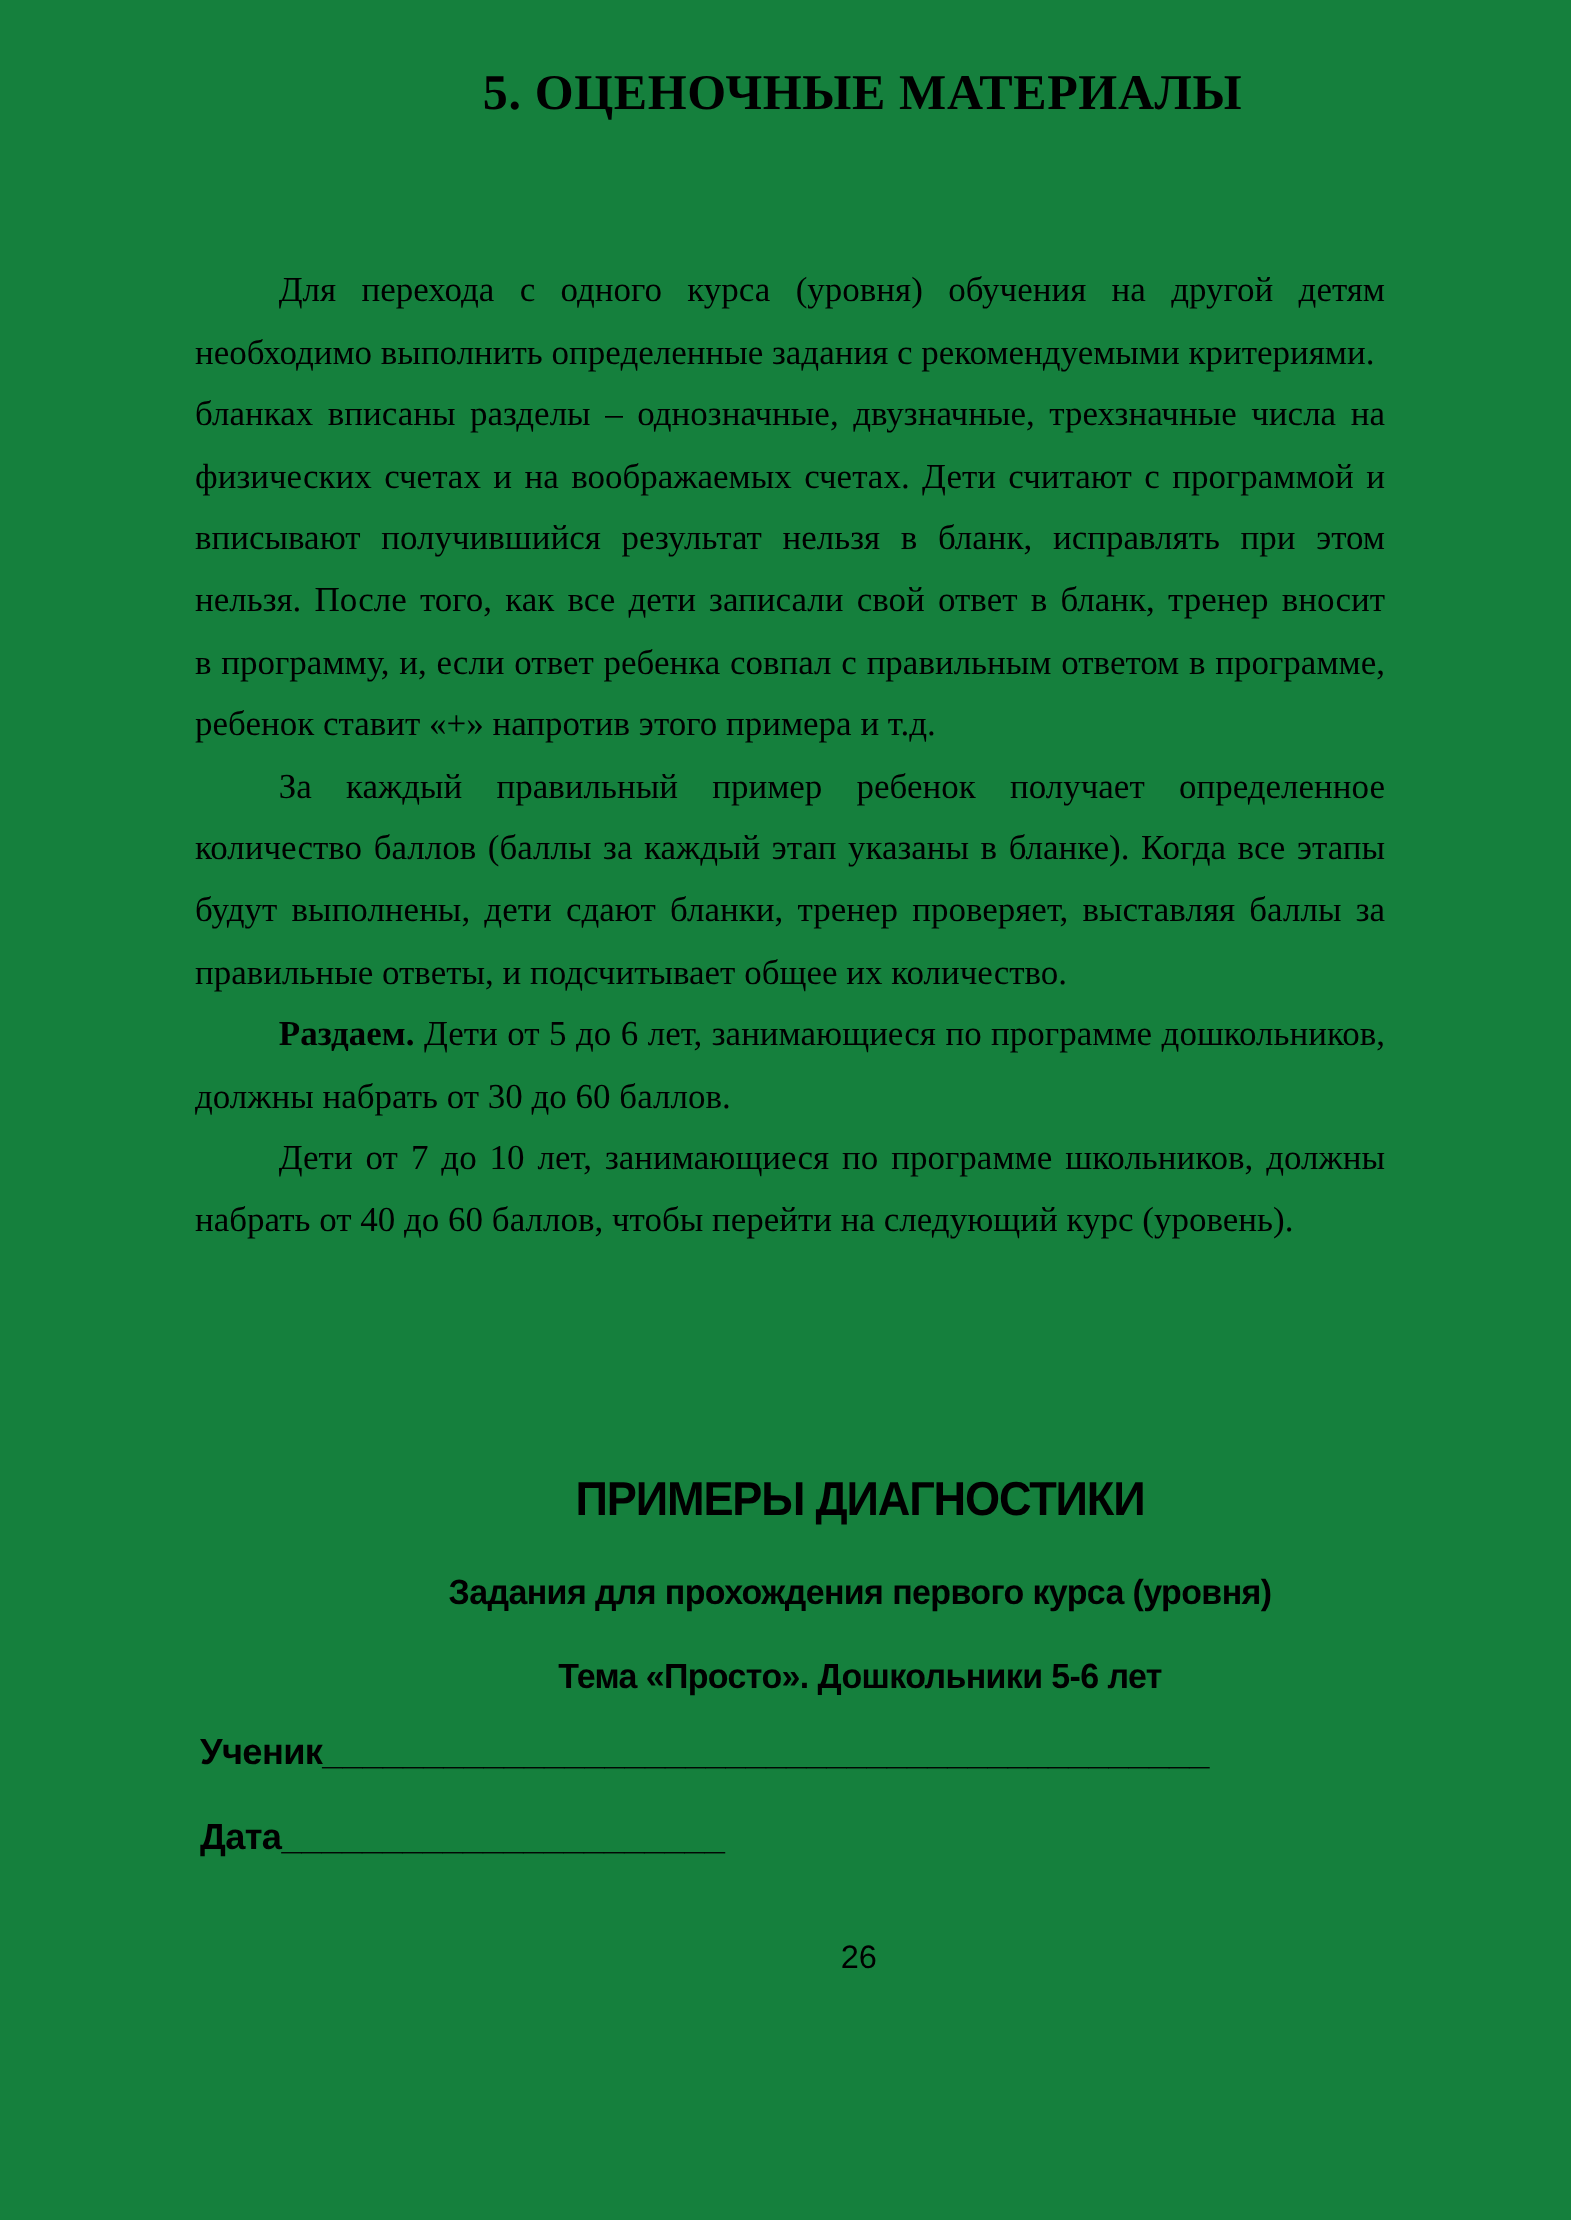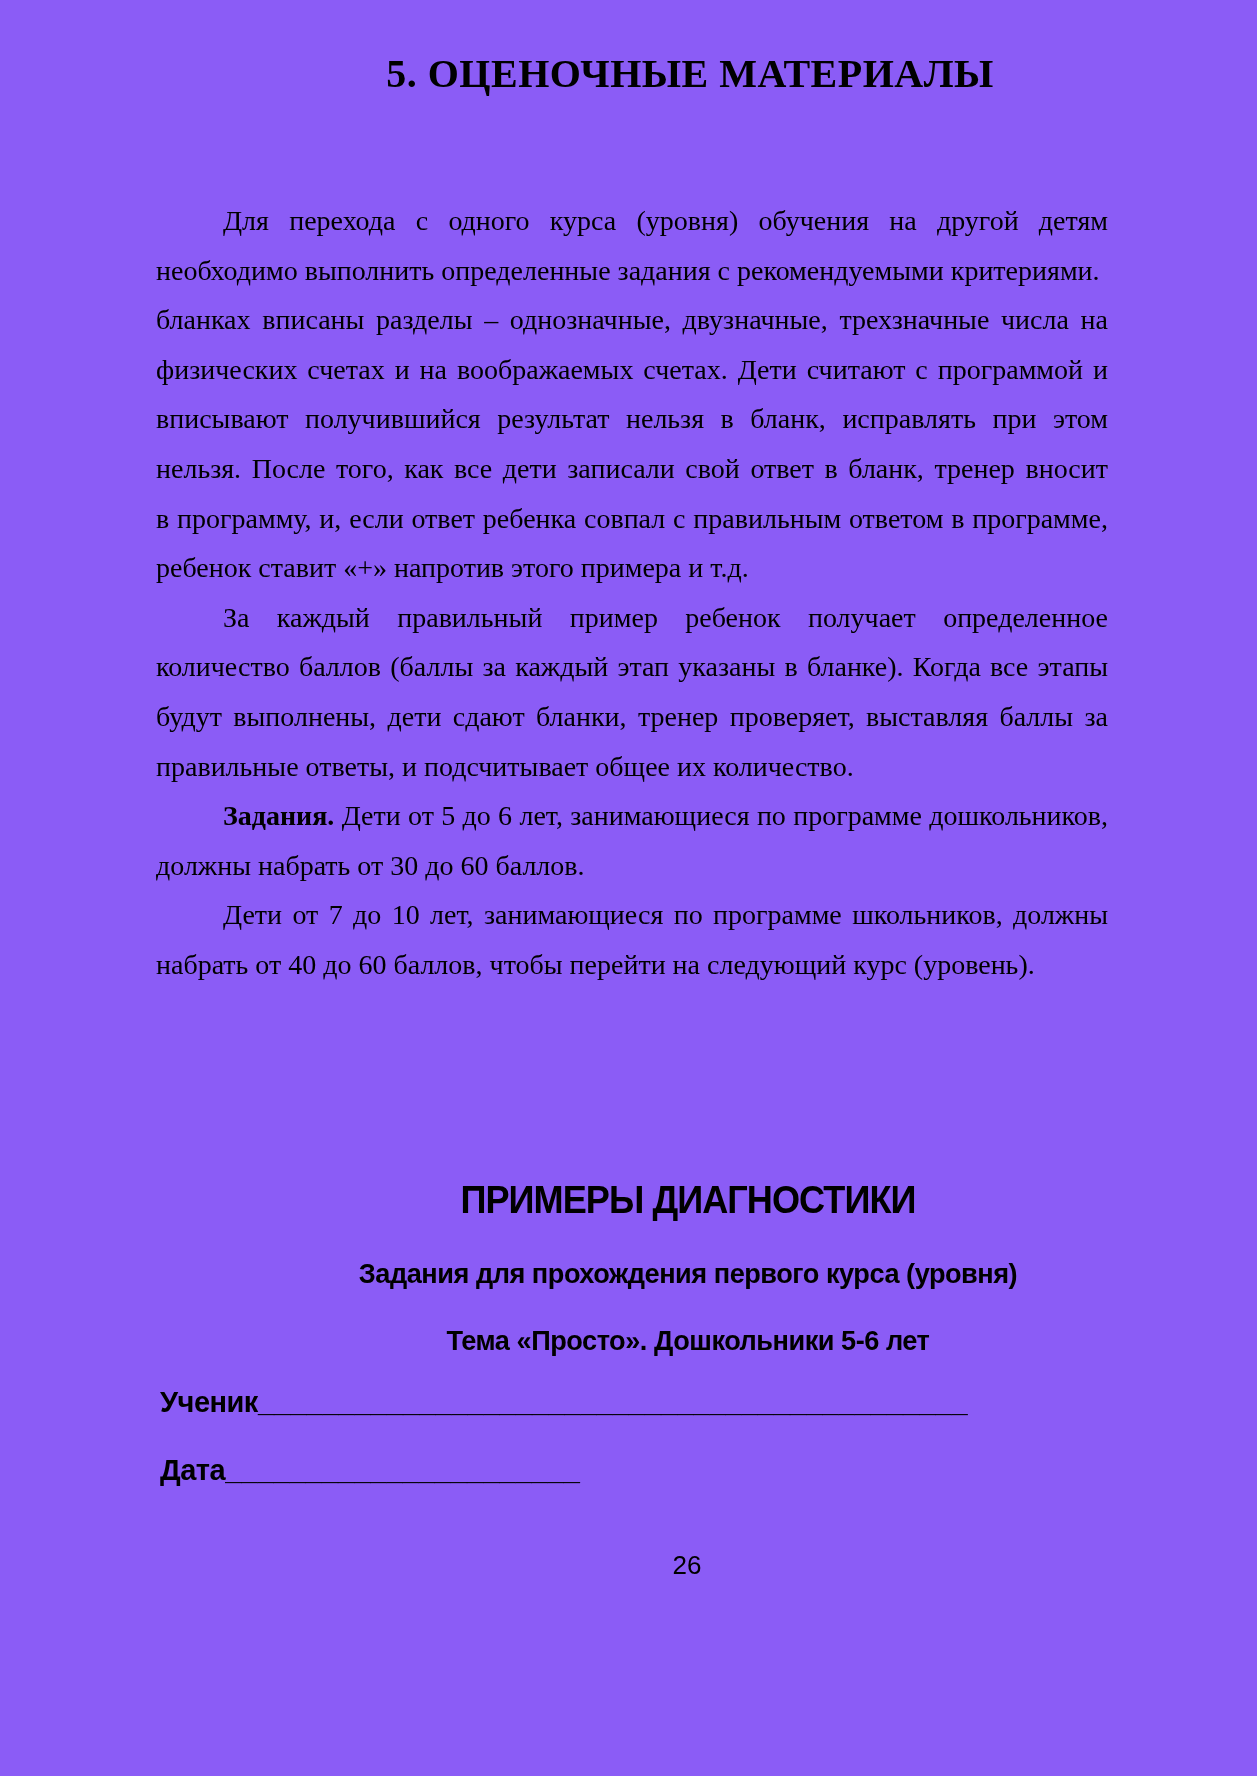--- a/index.html
+++ b/index.html
@@ -1,21 +1,21 @@
 <!DOCTYPE html>
 <html><head>
 <meta charset="utf-8">
 <style>
   html,body { margin:0; padding:0; background:#888; }
   .page {
     position: relative;
     width: 1257px;
     height: 1776px;
     margin: 0 auto;
-    background: #8b5cf6;
+    background: #15803d;
     color: #000000;
     overflow: hidden;
   }
   
   .doc-title {
     position: absolute;
     top: 54px;
     left: 690px;
     transform: translateX(-50%);
     margin: 0;
@@ -23,21 +23,21 @@
     font-family: "Liberation Serif", serif;
     font-weight: bold;
     font-size: 40px;
     line-height: 1;
     letter-spacing: 0.5px;
   }
   
   .body-text {
     position: absolute;
     left: 156px;
-    top: 196px;
+    top: 208px;
     width: 952px;
     font-family: "Liberation Serif", serif;
     font-size: 28px;
     color: #000;
   }
   .bl {
     line-height: 49.6px;
     height: 49.6px;
     text-align: justify;
     text-align-last: justify;
@@ -114,21 +114,21 @@
       <div class="bl">бланках вписаны разделы – однозначные, двузначные, трехзначные числа на</div>
       <div class="bl">физических счетах и на воображаемых счетах. Дети считают с программой и</div>
       <div class="bl">вписывают получившийся результат нельзя в бланк, исправлять при этом</div>
       <div class="bl">нельзя. После того, как все дети записали свой ответ в бланк, тренер вносит ответ</div>
       <div class="bl">в программу, и, если ответ ребенка совпал с правильным ответом в программе,</div>
       <div class="bl last">ребенок ставит «+» напротив этого примера и т.д.</div>
       <div class="bl first">За каждый правильный пример ребенок получает определенное</div>
       <div class="bl">количество баллов (баллы за каждый этап указаны в бланке). Когда все этапы</div>
       <div class="bl">будут выполнены, дети сдают бланки, тренер проверяет, выставляя баллы за</div>
       <div class="bl last">правильные ответы, и подсчитывает общее их количество.</div>
-      <div class="bl first"><b>Задания.</b> Дети от 5 до 6 лет, занимающиеся по программе дошкольников,</div>
+      <div class="bl first"><b>Раздаем.</b> Дети от 5 до 6 лет, занимающиеся по программе дошкольников,</div>
       <div class="bl last">должны набрать от 30 до 60 баллов.</div>
       <div class="bl first">Дети от 7 до 10 лет, занимающиеся по программе школьников, должны</div>
       <div class="bl last">набрать от 40 до 60 баллов, чтобы перейти на следующий курс (уровень).</div>
     </div>
 
   <h2 class="sec-heading">ПРИМЕРЫ ДИАГНОСТИКИ</h2>
 
   <h3 class="sub-heading sub1">Задания для прохождения первого курса (уровня)</h3>
 
   <h3 class="sub-heading sub2">Тема «Просто». Дошкольники 5-6 лет</h3>

